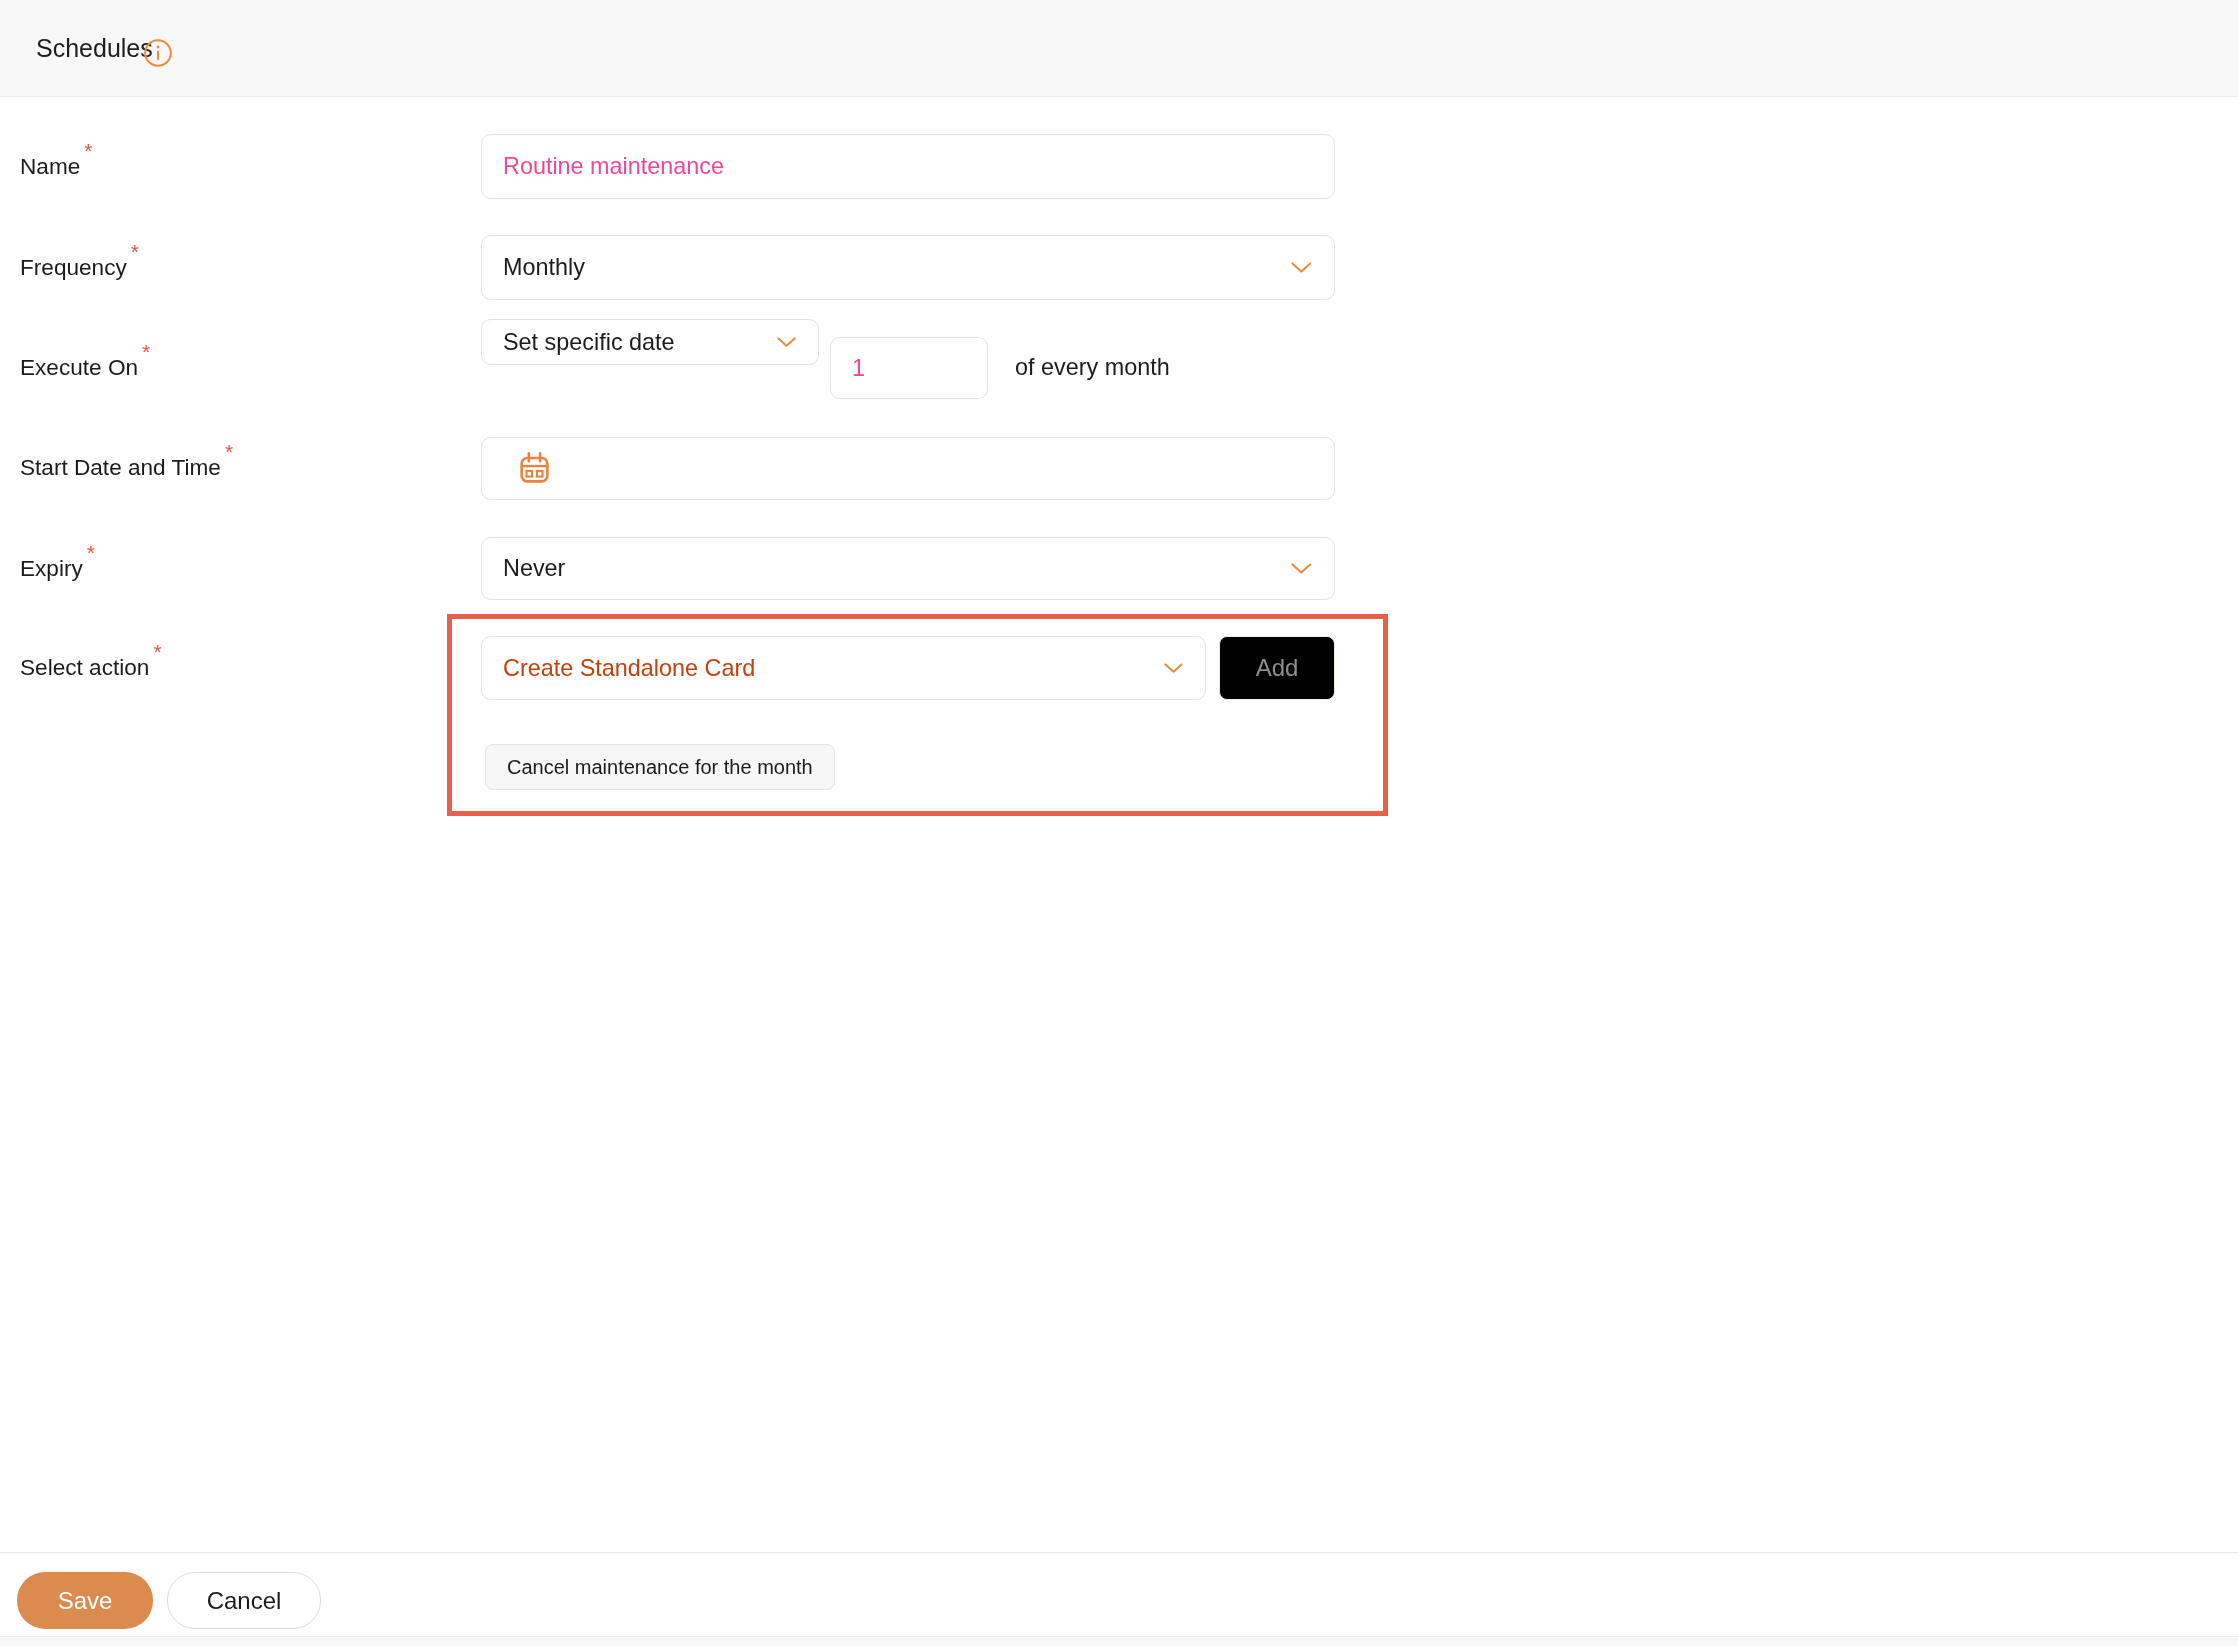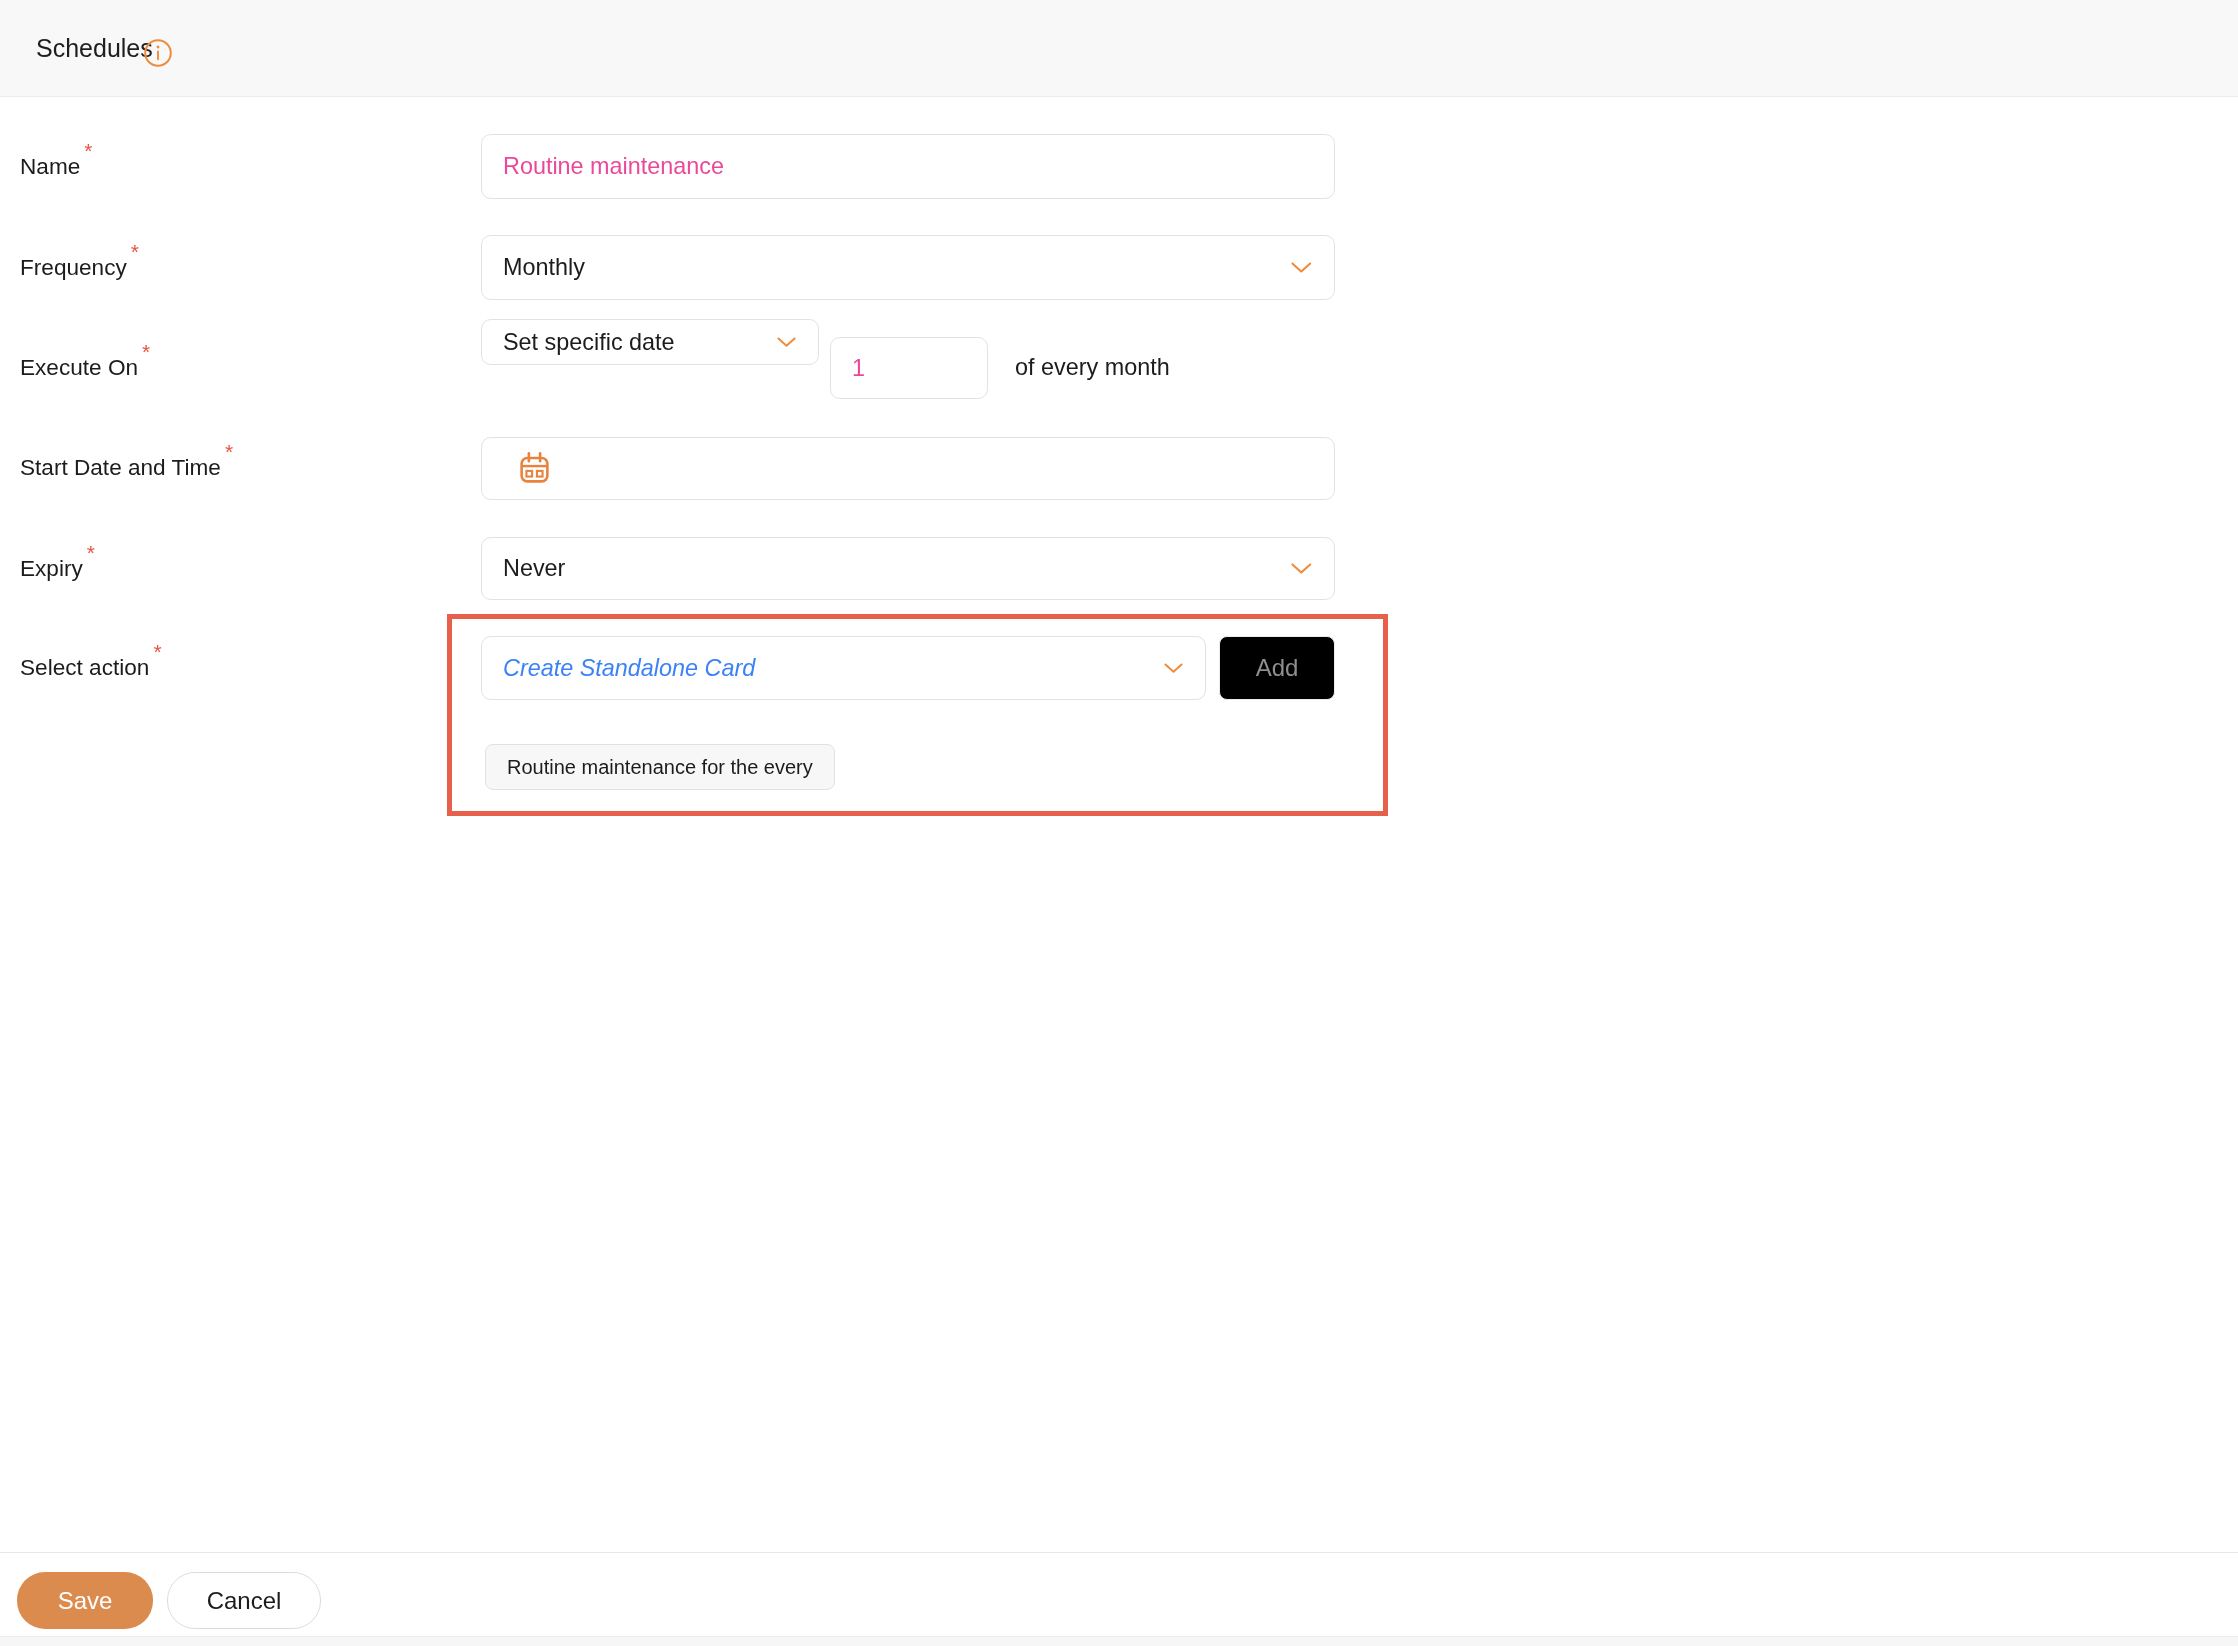--- a/index.html
+++ b/index.html
@@ -66,21 +66,21 @@
 
   
   .highlight-rect {
     position: absolute; left: 447px; top: 614px; width: 941px; height: 202px;
     border: 5.7px solid #e7604b; background: transparent;
   }
 
   .action-select {
     left: 481px; top: 636px; width: 725px; height: 64px;
   }
-  .action-select .value { color: #3b82f6; font-style: italic; }
+  .action-select .value { color: #c2410c; }
 
   .add-button {
     position: absolute; left: 1219px; top: 636px; width: 116px; height: 64px;
     background: #000000; border: 1.6px solid #f1ece3; border-radius: 8px;
     display: flex; align-items: center; justify-content: center;
     font-size: 24px; color: #8e8e8e; cursor: pointer;
   }
 
   .action-chip {
     position: absolute; left: 485px; top: 744px; height: 46px;
@@ -198,19 +198,19 @@
 
 <div class="box select action-select" style="position:absolute;">
   <span class="value">Create Standalone Card</span>
   <span class="chevron">
     <svg width="21" height="13" viewBox="0 0 26 16">
         <polyline points="3,3 13,12 23,3" fill="none" stroke="#ef8b3a" stroke-width="2.5" stroke-linecap="round" stroke-linejoin="round"></polyline>
       </svg>
   </span>
 </div>
 <div class="add-button">Add</div>
-<div class="action-chip">Routine maintenance for the every</div>
+<div class="action-chip">Cancel maintenance for the month</div>
 
 <div class="footer-divider"></div>
 <button class="save-button">Save</button>
 <button class="cancel-button">Cancel</button>
 <div class="bottom-strip"></div>
 
 
 </body></html>

